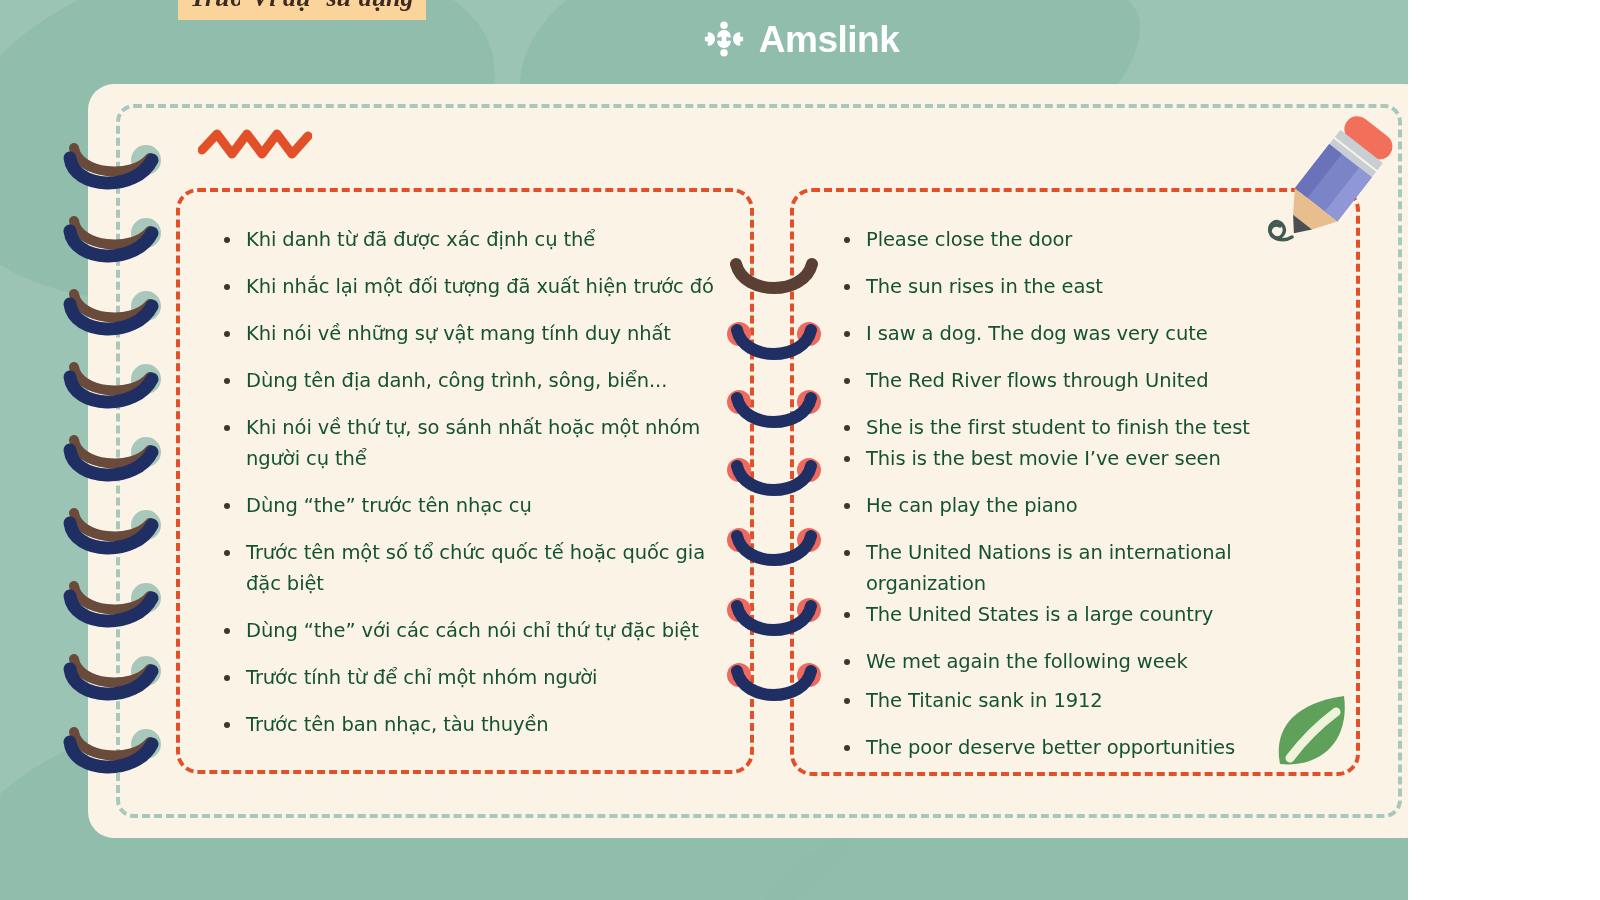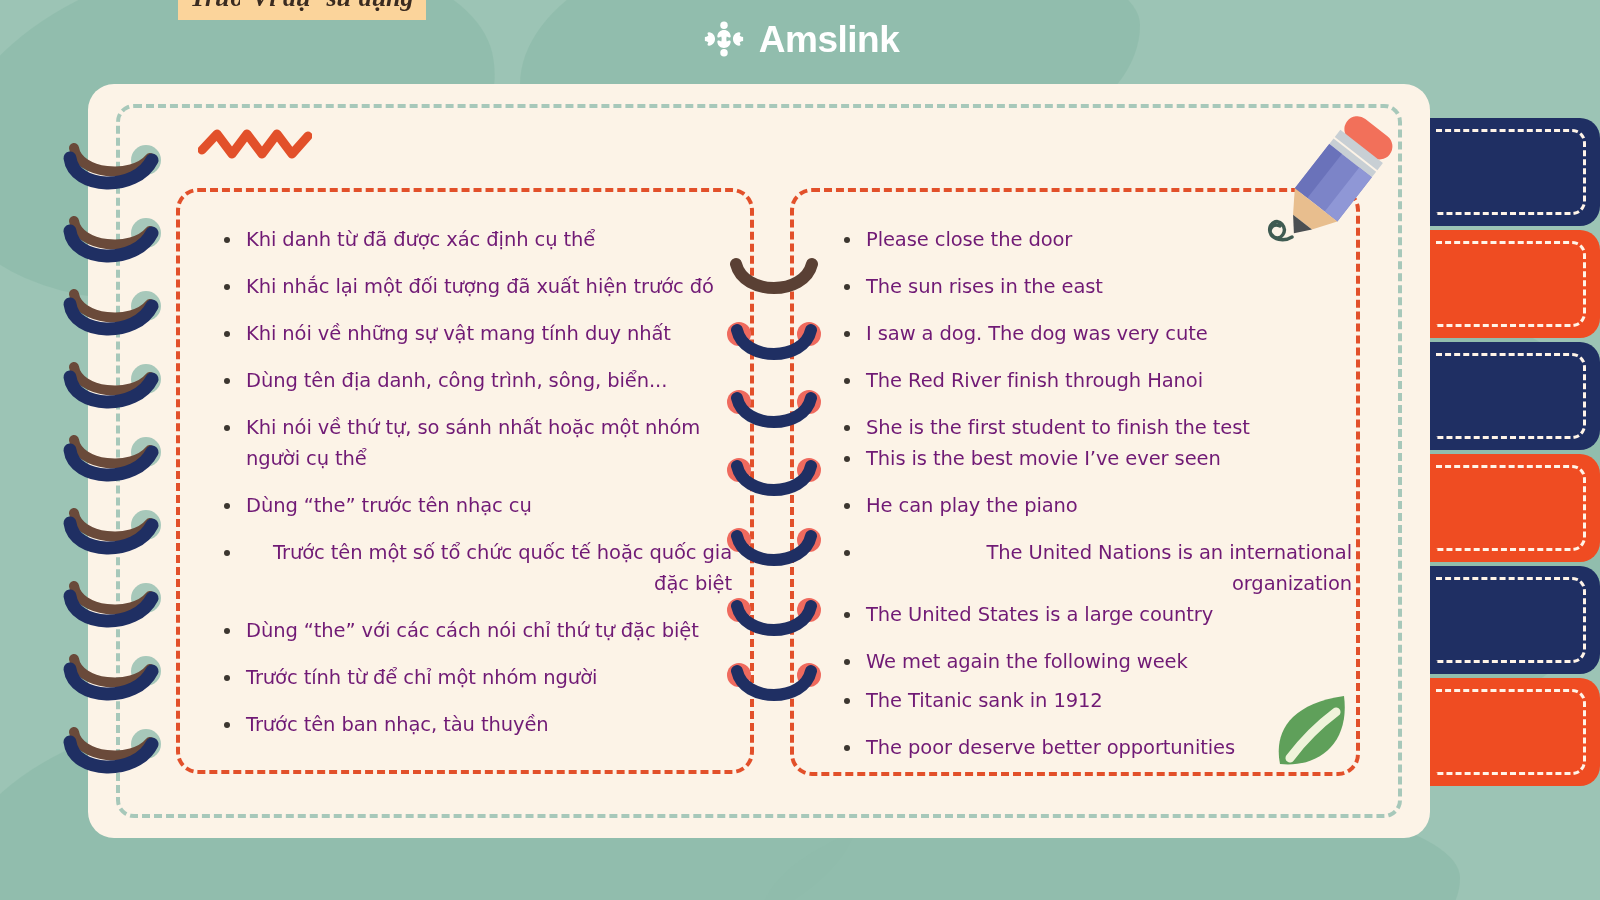--- a/index.html
+++ b/index.html
@@ -7,21 +7,21 @@
   html, body {
     width: 1600px;
     height: 900px;
     overflow: hidden;
     font-family: "Liberation Sans", sans-serif;
   }
 
   
   #stage {
     position: relative;
-    width: 1600px;
+    width: 1408px;
     height: 900px;
     background: #9CC4B5;
     overflow: hidden;
   }
   .bg-blob {
     position: absolute;
     background: #8FBCAC;
     opacity: .85;
     pointer-events: none;
   }
@@ -143,21 +143,21 @@
     position: absolute;
     list-style: none;
     z-index: 18;
   }
   #list-left  { left: 220px; top: 224px; width: 512px; }
   #list-right { left: 840px; top: 224px; width: 512px; }
 
   ul.bullets li {
     position: relative;
     padding-left: 26px;
-    color: #701a75;
+    color: #14532d;
     font-size: 19.5px;
     line-height: 31px;
     font-family: "DejaVu Sans", sans-serif;
     font-weight: 500;
     letter-spacing: -0.1px;
   }
   ul.bullets li::before {
     content: "";
     position: absolute;
     left: 4px; top: 13px;
@@ -229,34 +229,34 @@
   <div id="title-left" class="panel-title">Trường hợp sử dụng</div>
   <div id="title-right" class="panel-title">Ví dụ</div>
 
   <ul id="list-left" class="bullets">
       <li style="margin-top: 0px;">Khi danh từ đã được xác định cụ thể</li>
       <li style="margin-top: 16px;">Khi nhắc lại một đối tượng đã xuất hiện trước đó</li>
       <li style="margin-top: 16px;">Khi nói về những sự vật mang tính duy nhất</li>
       <li style="margin-top: 16px;">Dùng tên địa danh, công trình, sông, biển...</li>
       <li style="margin-top: 16px;">Khi nói về thứ tự, so sánh nhất hoặc một nhóm người cụ thể</li>
       <li style="margin-top: 16px;">Dùng “the” trước tên nhạc cụ</li>
-      <li style="margin-top: 16px; text-align: right;">Trước tên một số tổ chức quốc tế hoặc quốc gia đặc biệt</li>
+      <li style="margin-top: 16px;">Trước tên một số tổ chức quốc tế hoặc quốc gia đặc biệt</li>
       <li style="margin-top: 16px;">Dùng “the” với các cách nói chỉ thứ tự đặc biệt</li>
       <li style="margin-top: 16px;">Trước tính từ để chỉ một nhóm người</li>
       <li style="margin-top: 16px;">Trước tên ban nhạc, tàu thuyền</li>
     </ul>
   <ul id="list-right" class="bullets">
       <li style="margin-top: 0px;">Please close the door</li>
       <li style="margin-top: 16px;">The sun rises in the east</li>
       <li style="margin-top: 16px;">I saw a dog. The dog was very cute</li>
-      <li style="margin-top: 16px;">The Red River finish through Hanoi</li>
+      <li style="margin-top: 16px;">The Red River flows through United</li>
       <li style="margin-top: 16px;">She is the first student to finish the test</li>
       <li style="margin-top: 0px;">This is the best movie I’ve ever seen</li>
       <li style="margin-top: 16px;">He can play the piano</li>
-      <li style="margin-top: 16px; text-align: right;">The United Nations is an international organization</li>
+      <li style="margin-top: 16px;">The United Nations is an international organization</li>
       <li style="margin-top: 0px;">The United States is a large country</li>
       <li style="margin-top: 16px;">We met again the following week</li>
       <li style="margin-top: 8px;">The Titanic sank in 1912</li>
       <li style="margin-top: 16px;">The poor deserve better opportunities</li>
     </ul>
 
   <div id="rings-left">
       <div class="ring" style="left: 62px; top: 140px;">
         <svg width="104" height="62" viewBox="0 0 104 62">
           <circle cx="84" cy="20" r="15" fill="#A7C8BA"></circle>

